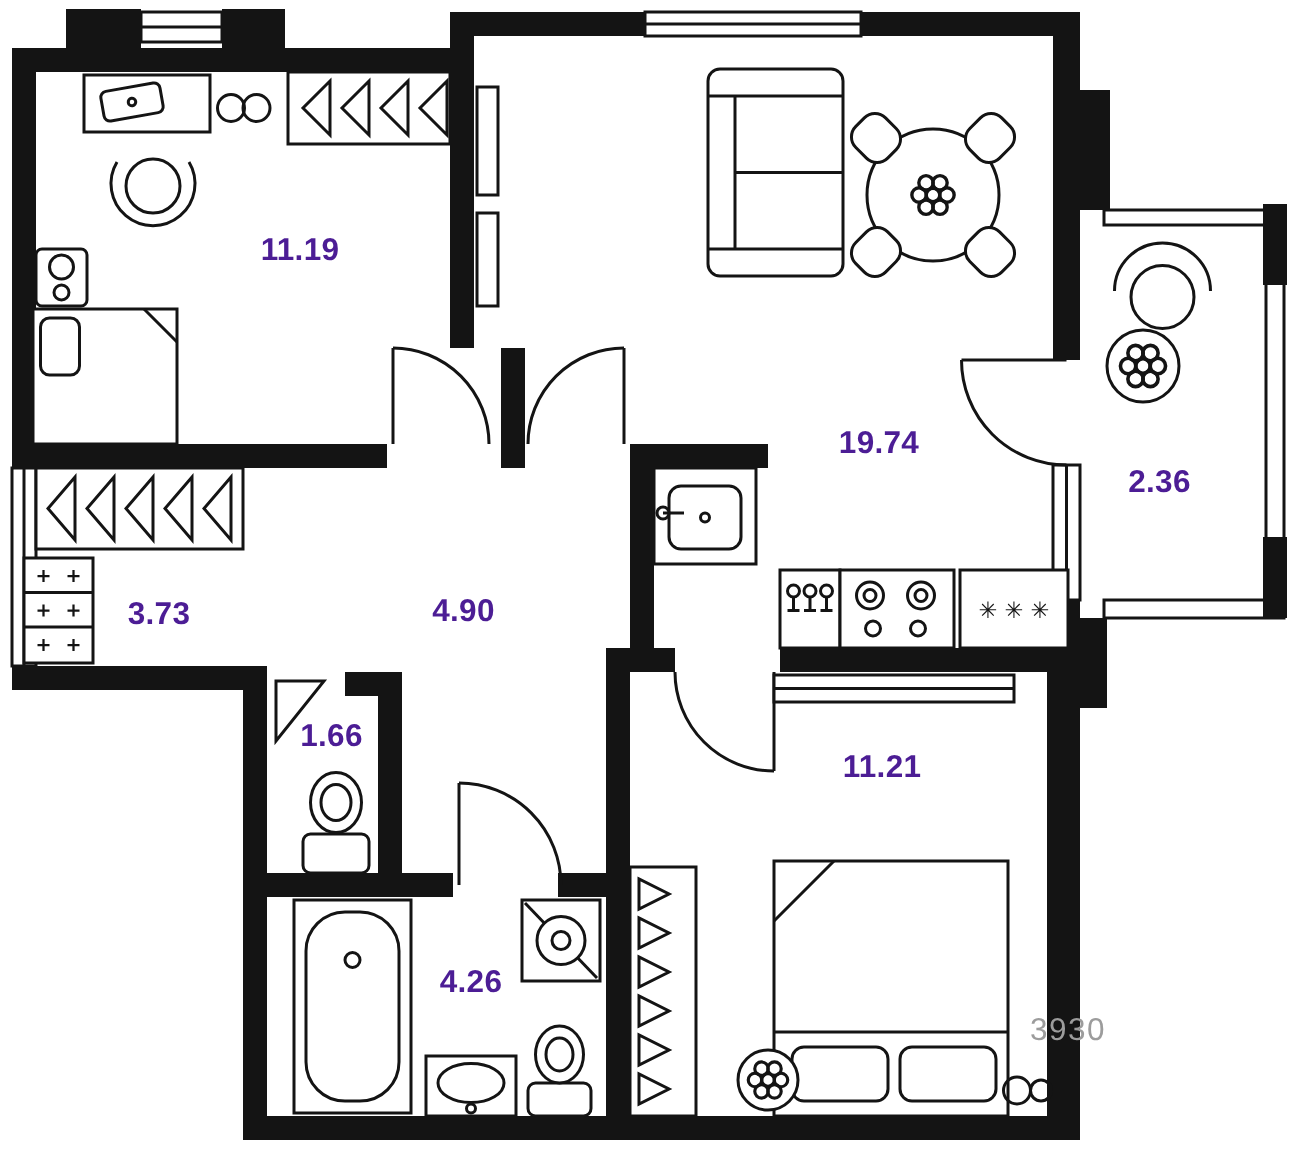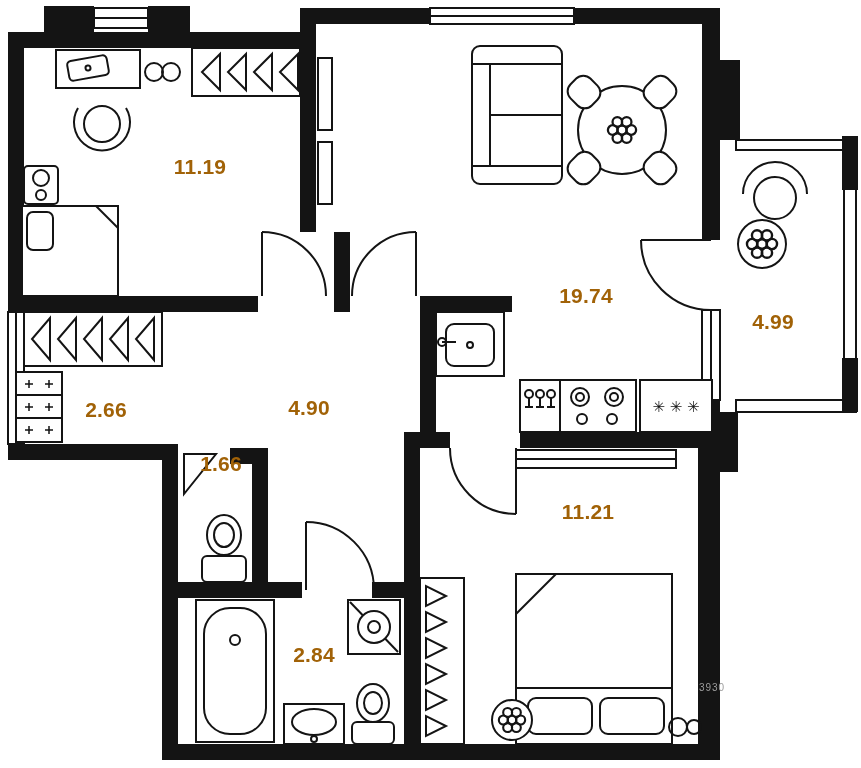--- a/index.html
+++ b/index.html
@@ -3,26 +3,26 @@
 <meta charset="utf-8">
 <style>
   html,body{margin:0;padding:0;background:#fff;}
   .stage{
     position:relative;width:861px;height:768px;background:#ffffff;
     overflow:hidden;font-family:"Liberation Sans",sans-serif;
   }
   .stage svg{position:absolute;left:0;top:0;}
   .area-label{
     position:absolute;transform:translate(-50%,-50%);
-    font-size:21px;font-weight:600;color:#a16207;letter-spacing:.2px;
+    font-size:21px;font-weight:600;color:#4c1d95;letter-spacing:.2px;
     white-space:nowrap;
   }
   .watermark{
     position:absolute;transform:translate(-50%,-50%);
-    font-size:10px;font-weight:500;color:#9c9c9c;letter-spacing:1px;
+    font-size:21px;font-weight:500;color:#9c9c9c;letter-spacing:1px;
     white-space:nowrap;
   }
 </style>
 </head>
 <body>
 
 <div class="stage">
 
 <svg width="861" height="768" viewBox="0 0 861 768">
   <defs>
@@ -294,22 +294,22 @@
     </g>
     <g>
       <circle cx="678" cy="727" r="9" fill="none"></circle>
       <circle cx="694" cy="727" r="7" fill="none"></circle>
     </g>
   </g>
 </svg>
 
 <div class="area-label" style="left:200px;top:167px;">11.19</div>
 <div class="area-label" style="left:586px;top:268px;margin-top:28px;">19.74</div>
-<div class="area-label" style="left:773px;top:322px;">4.99</div>
-<div class="area-label" style="left:106px;top:410px;">2.66</div>
+<div class="area-label" style="left:773px;top:322px;">2.36</div>
+<div class="area-label" style="left:106px;top:410px;">3.73</div>
 <div class="area-label" style="left:309px;top:408px;">4.90</div>
-<div class="area-label" style="left:221px;top:464px;">1.66</div>
+<div class="area-label" style="left:221px;top:491px;">1.66</div>
 <div class="area-label" style="left:588px;top:512px;">11.21</div>
-<div class="area-label" style="left:314px;top:655px;">2.84</div>
+<div class="area-label" style="left:314px;top:655px;">4.26</div>
 
 <div class="watermark" style="left:712px;top:687px;">3930</div>
 
 </div>
 
 </body></html>

